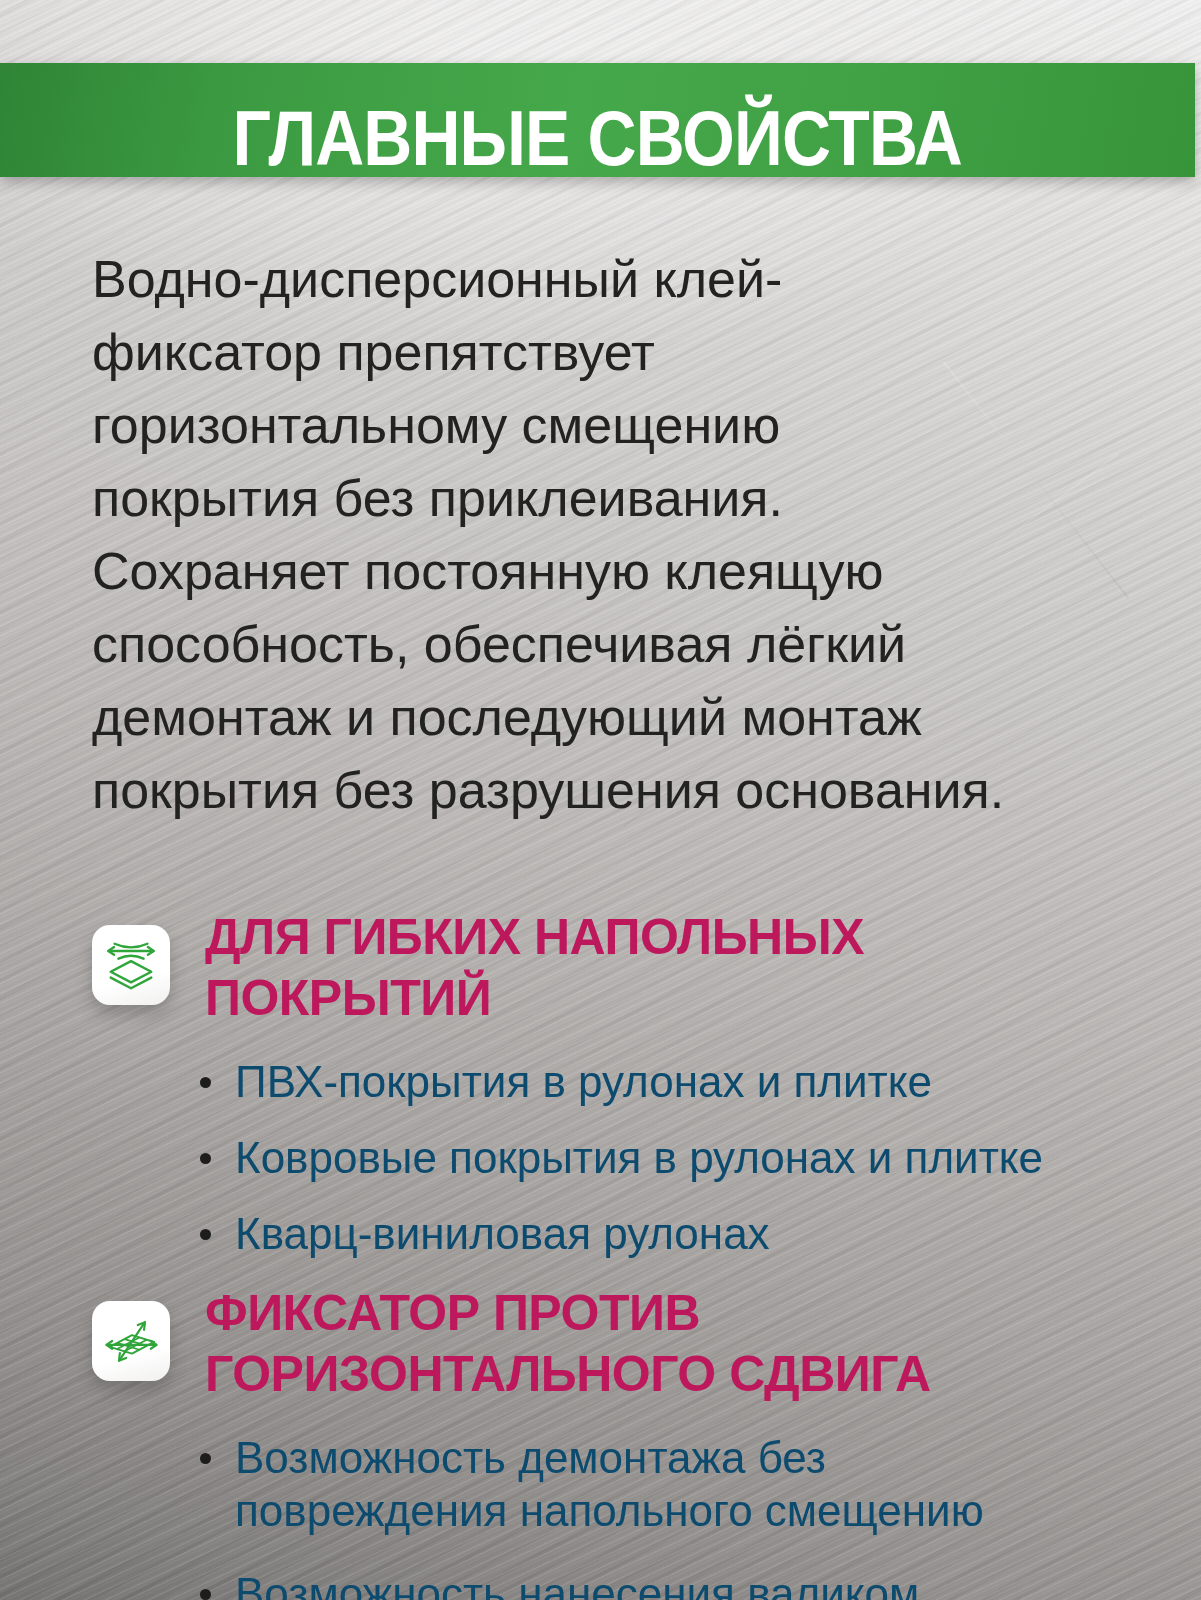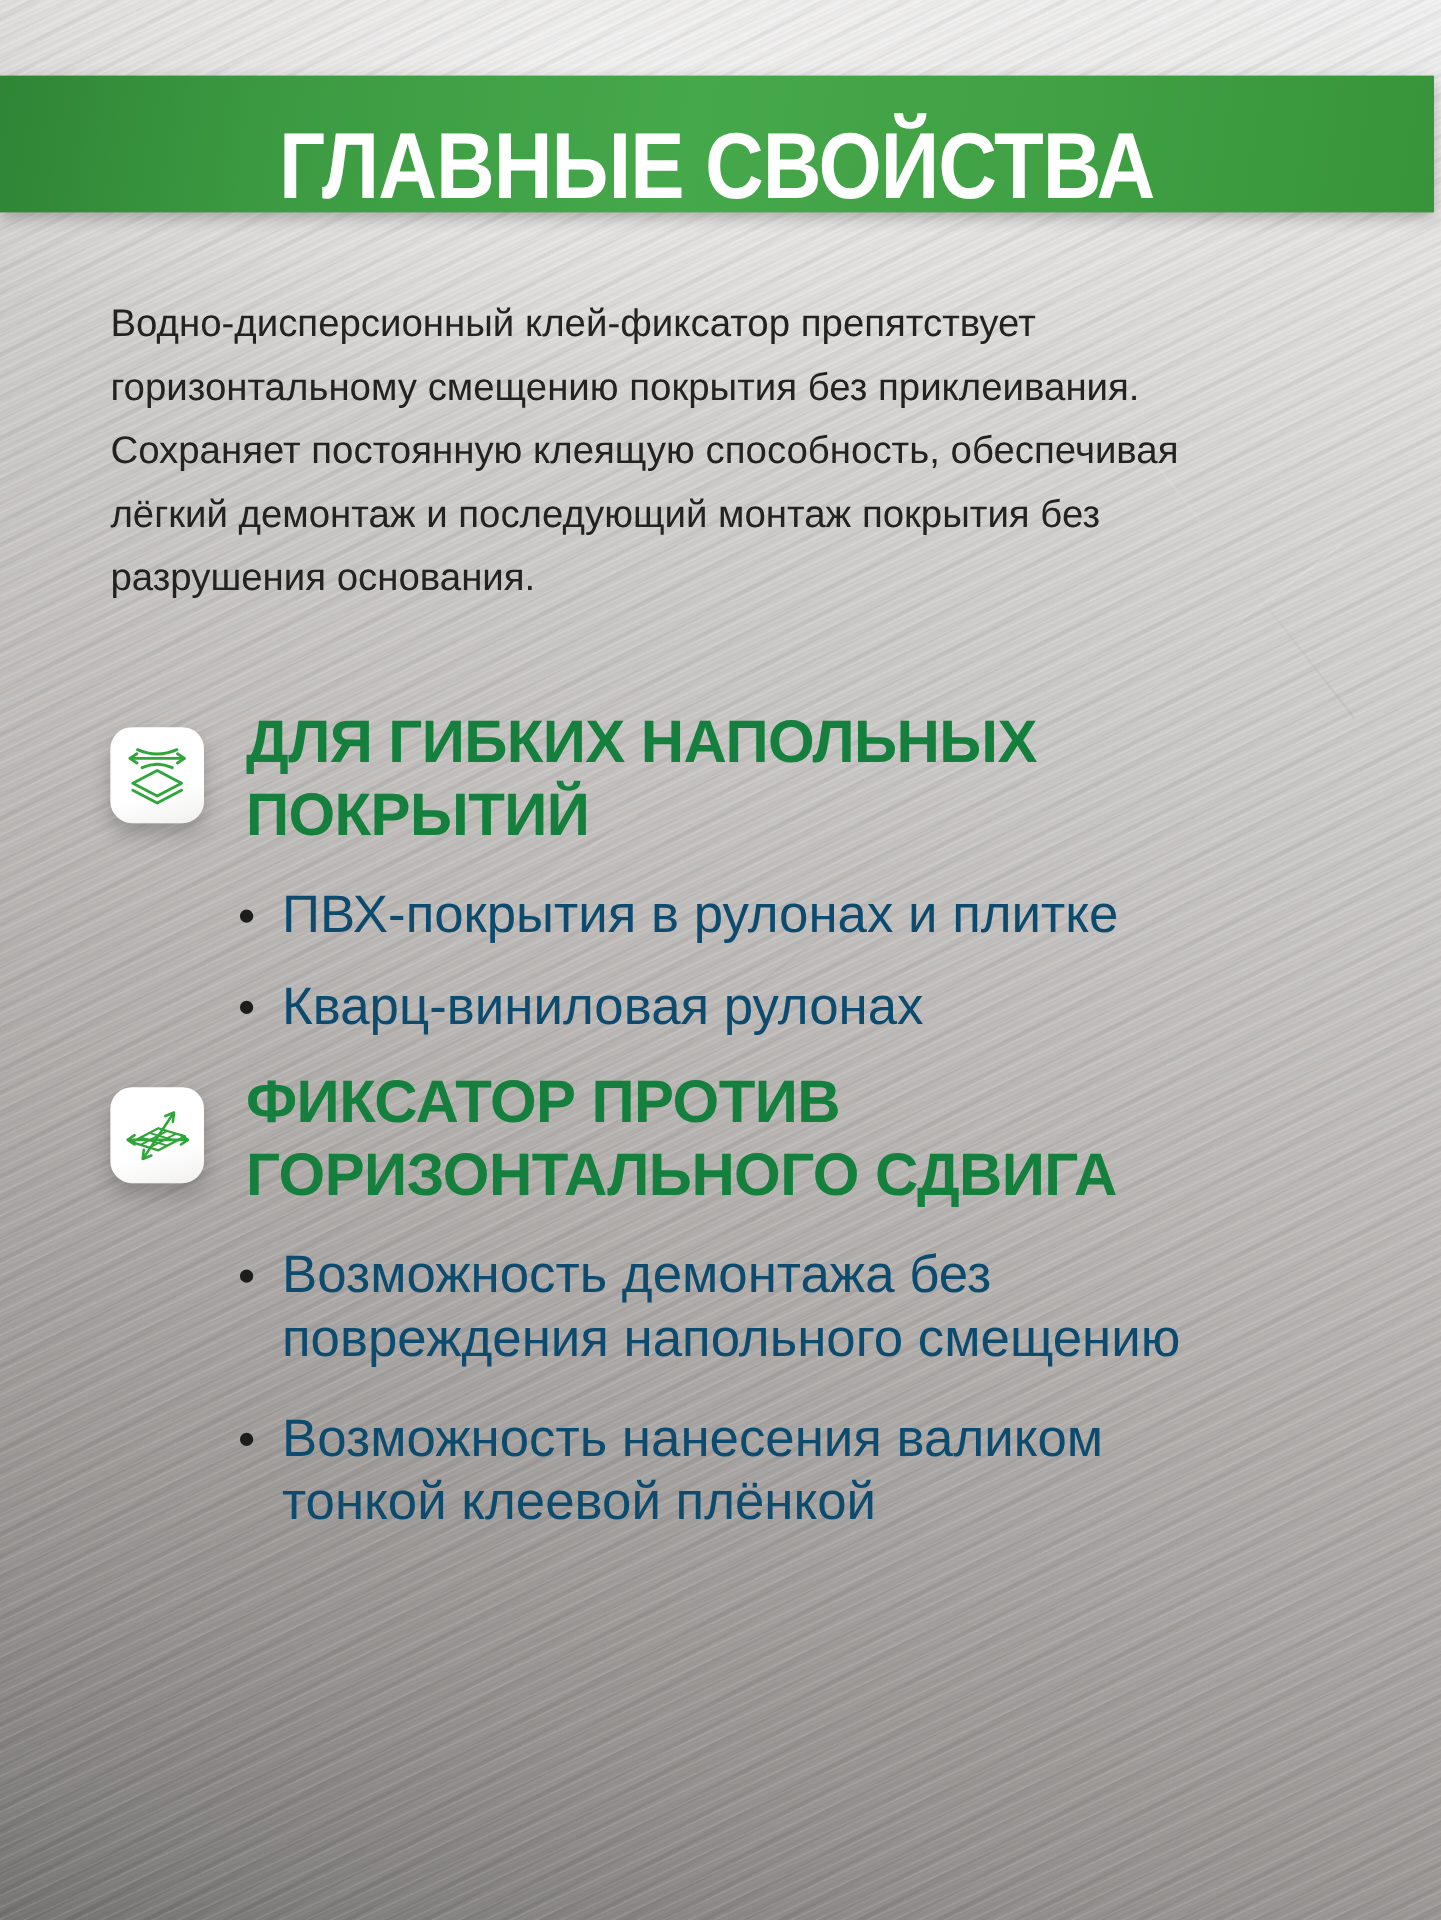--- a/index.html
+++ b/index.html
@@ -54,22 +54,22 @@
     transform: scaleX(0.87);
     white-space: nowrap;
     line-height: 1;
   }
 
   .content { position: relative; padding-left: 92px; }
 
   .intro {
     margin-top: 66px;
     width: 920px;
-    font-size: 32px;
-    line-height: 53px;
+    font-size: 52px;
+    line-height: 73px;
     color: #222220;
   }
 
   .feature-head { display: flex; align-items: flex-start; }
   .feature.first { margin-top: 80px; }
   .feature.second { }
 
   .icon-tile {
     flex: 0 0 auto;
     width: 78px; height: 80px;
@@ -80,21 +80,21 @@
     display: flex; align-items: center; justify-content: center;
   }
   .icon-tile svg { display: block; }
 
   .feature-title {
     margin-left: 35px;
     width: 740px;
     font-size: 50px;
     line-height: 61px;
     font-weight: bold;
-    color: #15803d;
+    color: #be185d;
     letter-spacing: -0.5px;
   }
 
   ul.bullets { list-style: none; margin-top: 26px; margin-left: 108px; }
   ul.bullets li { display: flex; align-items: flex-start; }
   .bullets-wide li { margin-bottom: 23px; width: 960px; }
   .bullets-narrow li { margin-bottom: 30px; width: 800px; }
   .dot {
     flex: 0 0 auto;
     width: 11px; height: 11px;
@@ -135,20 +135,24 @@
       </div>
       <h2 class="feature-title">ДЛЯ ГИБКИХ НАПОЛЬНЫХ ПОКРЫТИЙ</h2>
     </div>
     <ul class="bullets bullets-wide">
       <li>
         <span class="dot"></span>
         <span class="bt">ПВХ-покрытия в рулонах и плитке</span>
       </li>
       <li>
         <span class="dot"></span>
+        <span class="bt">Ковровые покрытия в рулонах и плитке</span>
+      </li>
+      <li>
+        <span class="dot"></span>
         <span class="bt">Кварц-виниловая рулонах</span>
       </li>
     </ul>
   </section>
 
   <section class="feature second">
     <div class="feature-head">
       <div class="icon-tile">
         <svg width="58" height="60" viewBox="0 0 120 124" fill="none">
 

